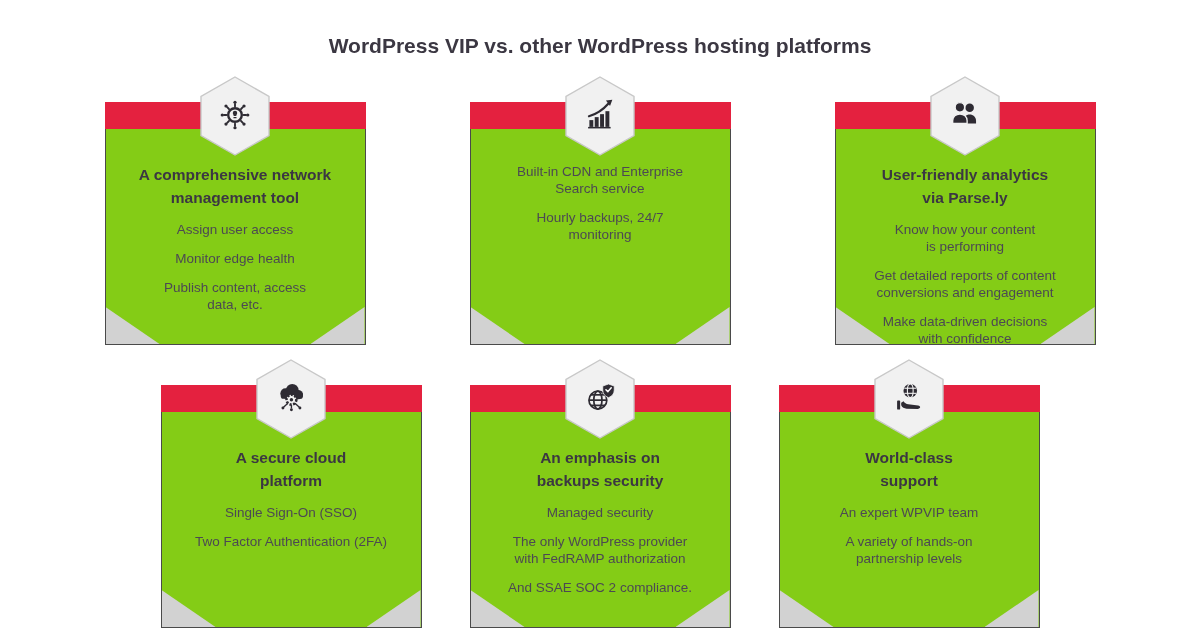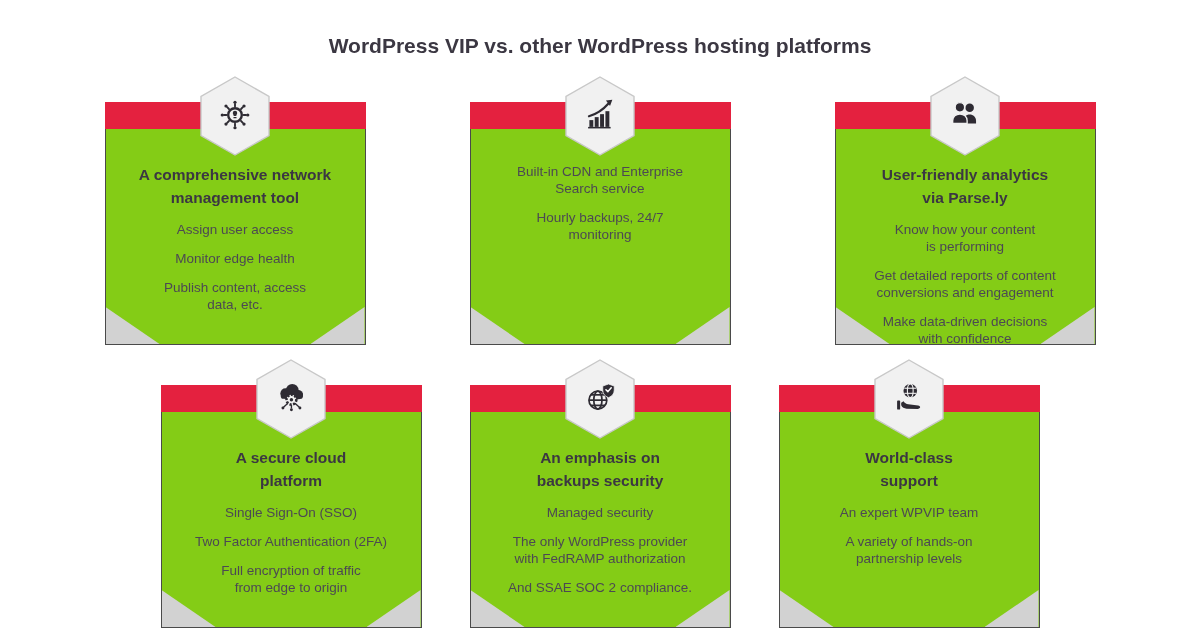--- a/index.html
+++ b/index.html
@@ -196,22 +196,20 @@
       </svg>
     </div>
     <div class="card">
       <div class="band"></div>
       <div class="content">
         <div class="card-title">A secure cloud
 platform</div>
         <div class="items">
           <div class="item">Single Sign-On (SSO)</div>
           <div class="item">Two Factor Authentication (2FA)</div>
-          <div class="item">Full encryption of traffic
-from edge to origin</div>
         </div>
       </div>
       <div class="corner corner-l"></div>
       <div class="corner corner-r"></div>
     </div>
   </div>
 
   <div class="card-wrap">
     <div class="hex">
       <svg class="hex-bg" viewBox="0 0 70 80">

